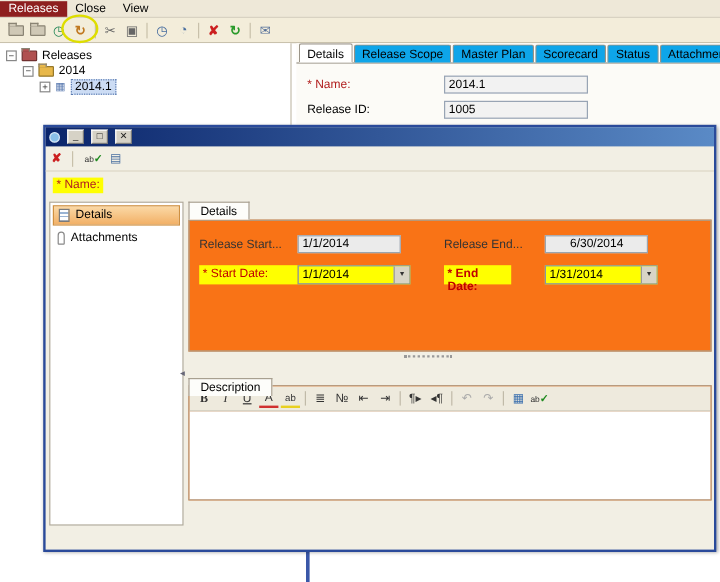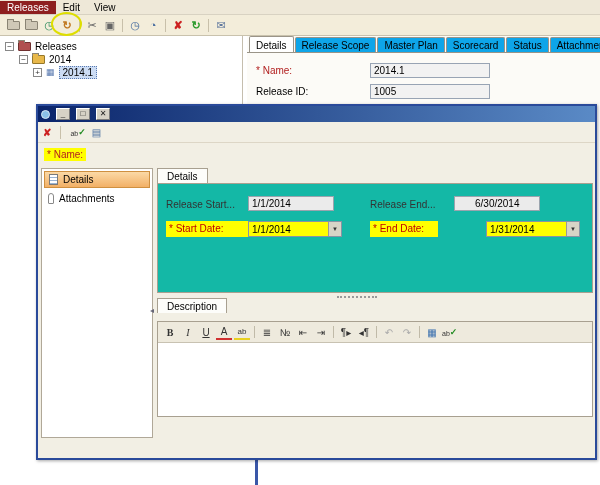--- a/index.html
+++ b/index.html
@@ -74,21 +74,21 @@
   .dlg-side { position:absolute; left:3px; top:62px; width:112px; height:270px; background:#fff;
               border:1px solid #b0a898; }
   .side-item { display:flex; align-items:center; gap:5px; height:17px; padding:0 4px; margin:2px; }
   .side-item.selected { background:linear-gradient(#fbd9a6,#f2b066); border:1px solid #cf9040; }
   .form-icon { width:9px; height:11px; border:1px solid #7a7a7a; flex:none;
                background:repeating-linear-gradient(to bottom,#fff 0 2px,#9ab4d4 2px 3px); }
   .clip-icon { width:6px; height:11px; border:1px solid #888; border-radius:3px 3px 1px 1px; flex:none; }
 
   .dlg-tab { position:absolute; height:15px; padding:2px 9px; background:#fdfdfa;
              border:1px solid #a8a090; border-bottom:none; z-index:2; }
-  .panel { position:absolute; left:119px; width:436px; background:#14b8a6; border:1px solid #a8a090; }
+  .panel { position:absolute; left:119px; width:436px; background:#f97316; border:1px solid #a8a090; }
   .details-panel { top:77px; height:110px; }
   .ro-box { position:absolute; border:1px solid #9aa4ae; background:#ebebeb; height:15px;
             width:86px; padding:1px 3px; }
   .date-label { position:absolute; background:#ffff00; color:#c00000; height:16px; padding:2px 3px; }
   .combo { position:absolute; width:94px; height:16px; border:1px solid #8894a4; background:#ffff00;
            display:flex; }
   .combo-text { flex:1; padding:2px 0 0 3px; }
   .combo-btn { width:13px; background:#d8d4c6; border-left:1px solid #999; font-size:6px;
                color:#333; text-align:center; line-height:14px; }
   .splitter-dots { position:absolute; left:299px; top:190px; width:40px; border-top:2px dotted #999; }
@@ -118,21 +118,21 @@
 
   .tail-line { position:absolute; left:255px; top:460px; width:3px; height:25px; background:#3a57a8; }
 </style>
 </head>
 <body>
 
 <div id="screen">
 
   <div class="menubar">
     <span class="menu-item active">Releases</span>
-    <span class="menu-item">Edit</span>
+    <span class="menu-item">Close</span>
     <span class="menu-item">View</span>
   </div>
 
   <div class="toolbar">
     <span class="tbtn">
         <span class="folder"></span>
       </span>
     <span class="tbtn">
         <span class="folder"></span>
       </span>
@@ -222,30 +222,30 @@
       <span style="position:absolute; left:8px; top:15px; color:#333;">Release Start...</span>
       <span class="ro-box" style="left:90px; top:12px;">1/1/2014</span>
       <span style="position:absolute; left:212px; top:15px; color:#333;">Release End...</span>
       <span class="ro-box" style="left:296px; top:12px;padding-left:20px;">6/30/2014</span>
 
       <span class="date-label" style="left:8px; top:37px; width:82px;">* Start Date:</span>
       <span class="combo" style="left:90px; top:37px;">
         <span class="combo-text">1/1/2014</span>
         <span class="combo-btn">▼</span>
       </span>
-      <span class="date-label" style="left:212px; top:37px; width:68px;">* End Date:</span>
-      <span class="combo" style="left:296px; top:37px;margin-left:32px;">
+      <span class="date-label" style="left:212px; top:37px; width:56px;font-weight:bold;">* End Date:</span>
+      <span class="combo" style="left:296px; top:37px;">
         <span class="combo-text">1/31/2014</span>
         <span class="combo-btn">▼</span>
       </span>
     </div>
 
     <span class="splitter-dots"></span>
 
-    <span class="dlg-tab" style="left:119px; top:192px;text-align:center;">Description</span>
+    <span class="dlg-tab" style="left:119px; top:209px;text-align:center;">Description</span>
     <div class="panel desc-panel">
       <div class="editor-toolbar">
         <span class="ebtn eb-bold">B</span>
         <span class="ebtn eb-italic">I</span>
         <span class="ebtn eb-under">U</span>
         <span class="ebtn eb-color">A</span>
         <span class="ebtn eb-hl">ab</span>
         <span class="esep"></span>
         <span class="ebtn">≣</span>
         <span class="ebtn">№</span>

